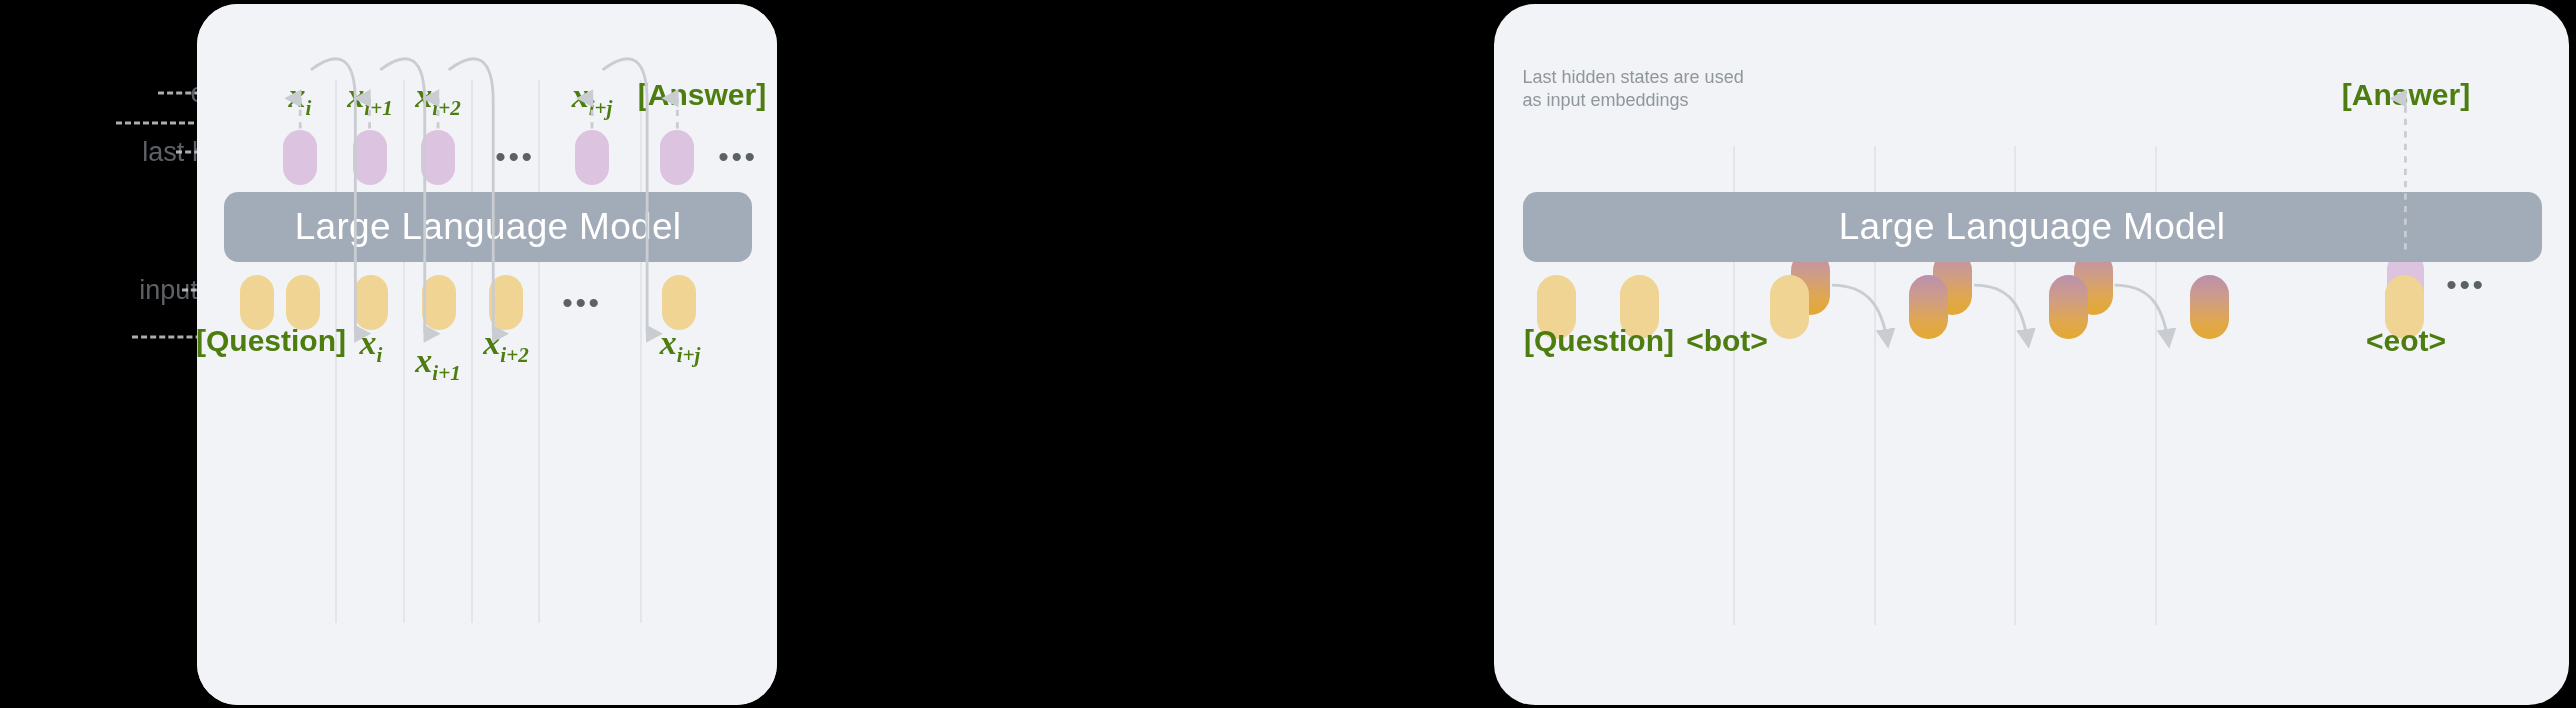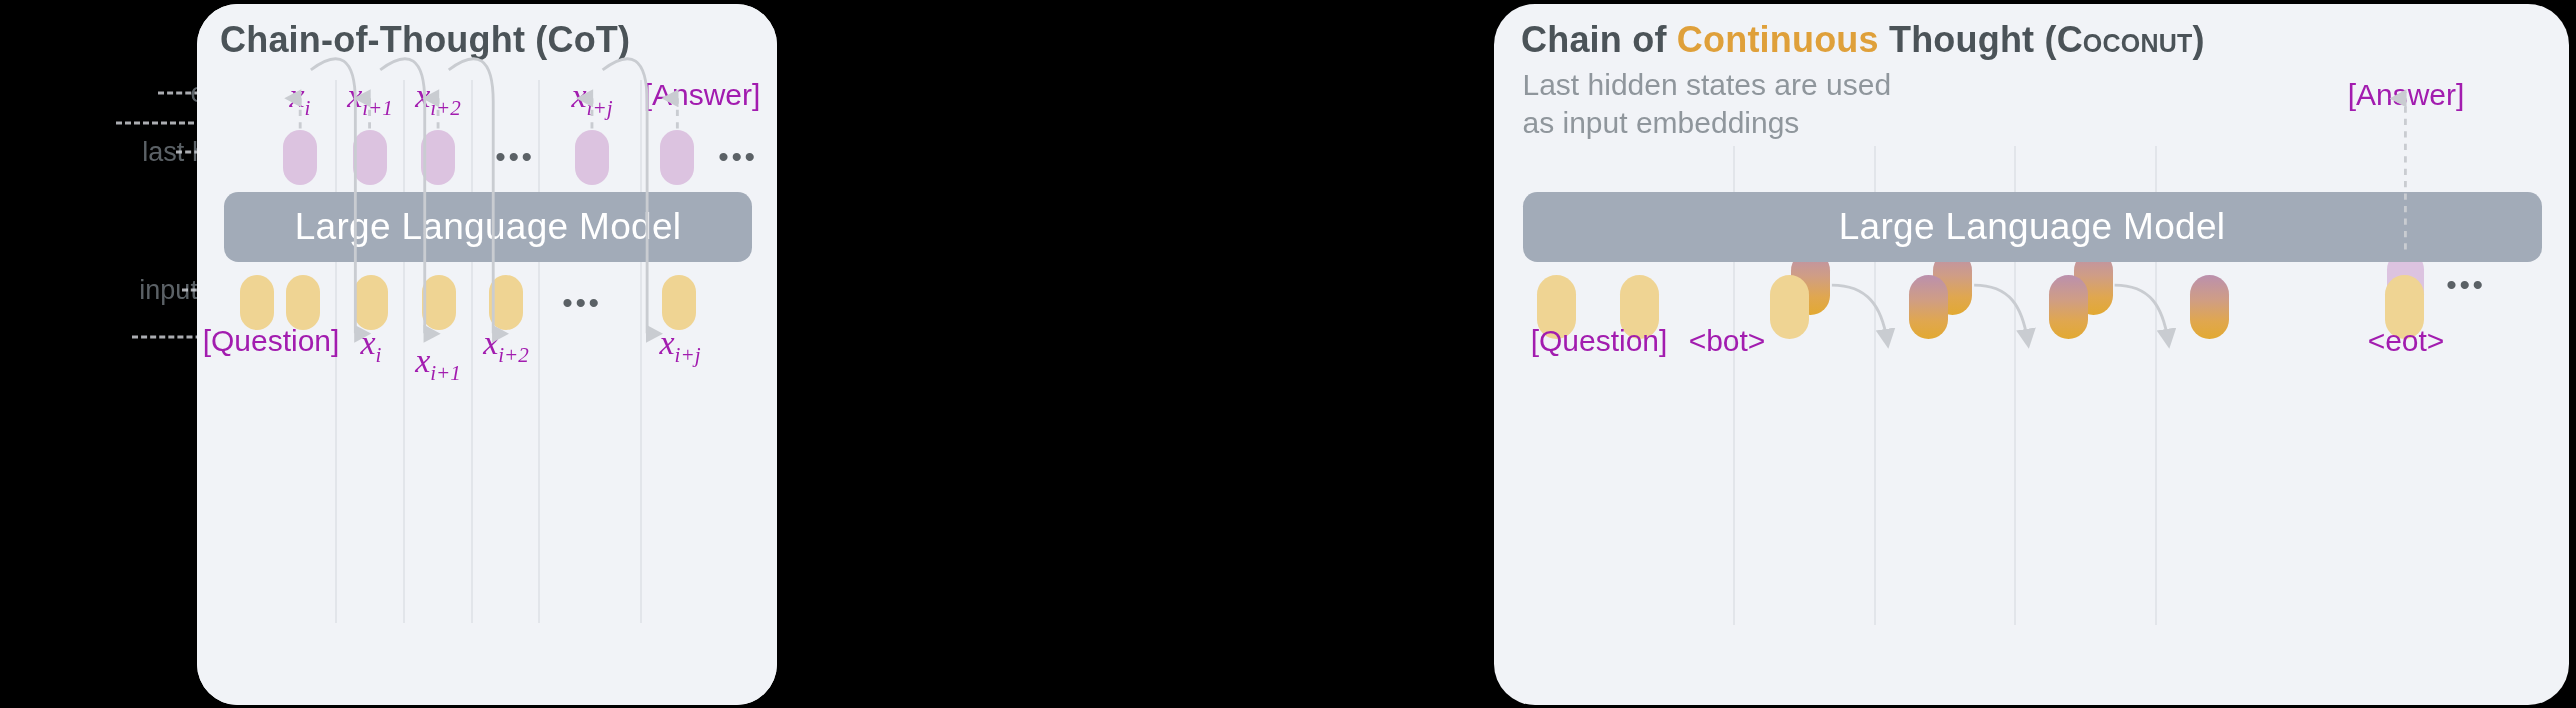--- a/index.html
+++ b/index.html
@@ -25,43 +25,44 @@
   .panel{
     position:absolute;background:#f1f3f7;border-radius:41px;overflow:hidden;
   }
   .panel-title{
     position:absolute;font-size:36px;font-weight:700;color:#4b5358;white-space:nowrap;
     letter-spacing:0.2px;
   }
   .accent{color:#dfa03a;}
   .smallcaps{font-variant:small-caps;}
   .panel-sub{
-    position:absolute;font-size:30px;color:#8f969c;line-height:1.28;white-space:pre-line;
+    position:absolute;font-size:18px;color:#8f969c;line-height:1.28;white-space:pre-line;
   }
 
   
   .vline{position:absolute;width:1.8px;background:#e2e5ea;}
 
   
   .llm{
     position:absolute;background:#a2abb8;border-radius:14.2px;
     display:flex;align-items:center;justify-content:center;
   }
   .llm span{color:#ffffff;font-size:37px;letter-spacing:0.3px;}
 
   
   .pill{position:absolute;border-radius:19.6px;}
   .pill.hidden-state{background:#dcc3e0;}
   .pill.embed{background:#efd493;}
   .pill.grad{background:linear-gradient(180deg,#bb90ad 0%,#cf9d86 38%,#e0a74f 72%,#e2a932 100%);}
 
   
   .tok{
-    position:absolute;color:#a21caf;font-size:30px;white-space:nowrap;
+    position:absolute;color:#4d7c0f;font-size:30px;white-space:nowrap;
     transform:translateX(-50%);
+    font-weight:bold;
   }
   .tok.math{
     font-family:"Liberation Serif", serif;font-style:italic;font-size:34px;
   }
   .tok.math sub{font-size:.62em;font-style:italic;}
   .dots{
     position:absolute;color:#5b6166;font-size:30px;letter-spacing:2.7px;
     transform:translate(-50%,-50%);
   }
 
@@ -94,21 +95,20 @@
   </div>
 
   <div class="panel" style="left:197px;top:3.6px;width:580px;height:701px;">
 
     <div class="vline" style="left:138px;top:76px;height:543px;"></div>
     <div class="vline" style="left:206px;top:76px;height:543px;"></div>
     <div class="vline" style="left:274px;top:76px;height:543px;"></div>
     <div class="vline" style="left:341px;top:76px;height:543px;"></div>
     <div class="vline" style="left:443px;top:76px;height:543px;"></div>
 
-    <div class="panel-title" style="left:23px;top:15px;">Chain-of-Thought (CoT)</div>
 
     <div class="pill hidden-state" style="left:86px;top:126px;width:34px;height:55px;"></div>
     <div class="pill hidden-state" style="left:156px;top:126px;width:34px;height:55px;"></div>
     <div class="pill hidden-state" style="left:224px;top:126px;width:34px;height:55px;"></div>
     <div class="pill hidden-state" style="left:378px;top:126px;width:34px;height:55px;"></div>
     <div class="pill hidden-state" style="left:463px;top:126px;width:34px;height:55px;"></div>
 
     <div class="dots" style="left:318px;top:153px;">•••</div>
     <div class="dots" style="left:541px;top:153px;">•••</div>
 
@@ -178,23 +178,20 @@
     </svg>
   </div>
 
   <div class="panel" style="left:1494px;top:3.6px;width:1075px;height:701px;">
 
     <div class="vline" style="left:239px;top:142px;height:479px;"></div>
     <div class="vline" style="left:380px;top:142px;height:479px;"></div>
     <div class="vline" style="left:520px;top:142px;height:479px;"></div>
     <div class="vline" style="left:661px;top:142px;height:479px;"></div>
 
-    <div class="panel-title" style="left:27px;top:15px;">
-      <span>Chain of </span><span class="accent">Continuous</span><span> Thought (</span><span class="smallcaps">Coconut</span><span>)</span>
-    </div>
 
     <div class="panel-sub" style="left:28.5px;top:62px;">Last hidden states are used
 as input embeddings</div>
 
     <div class="pill grad" style="left:297px;top:247px;width:39px;height:64px;"></div>
     <div class="pill grad" style="left:439px;top:247px;width:39px;height:64px;"></div>
     <div class="pill grad" style="left:580px;top:247px;width:39px;height:64px;"></div>
 
     <div class="pill hidden-state" style="left:893px;top:247px;width:37px;height:64px;"></div>
     <div class="dots" style="left:972px;top:281px;">•••</div>

